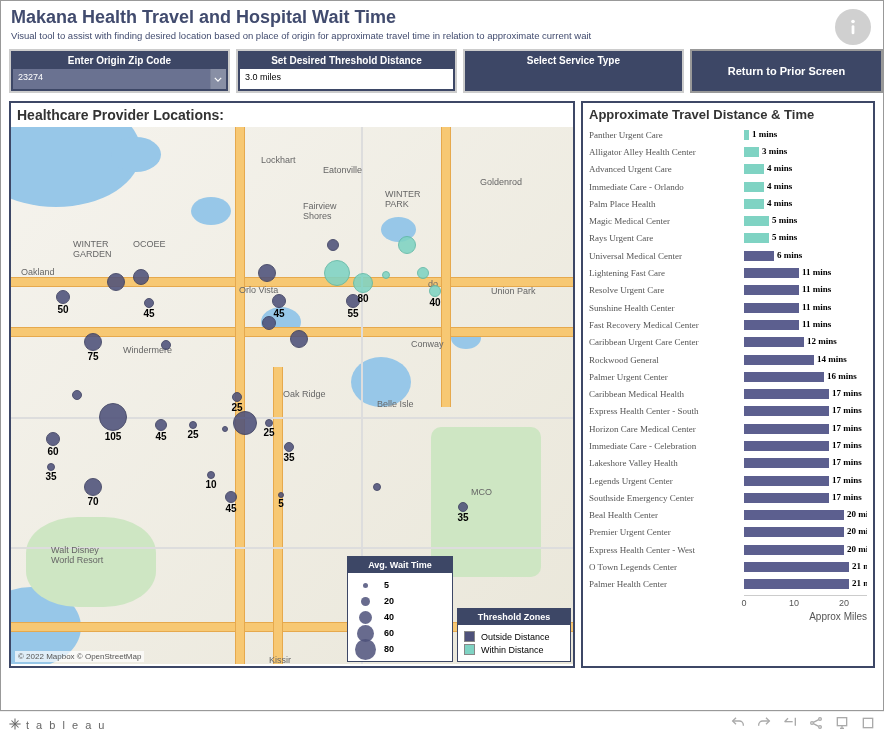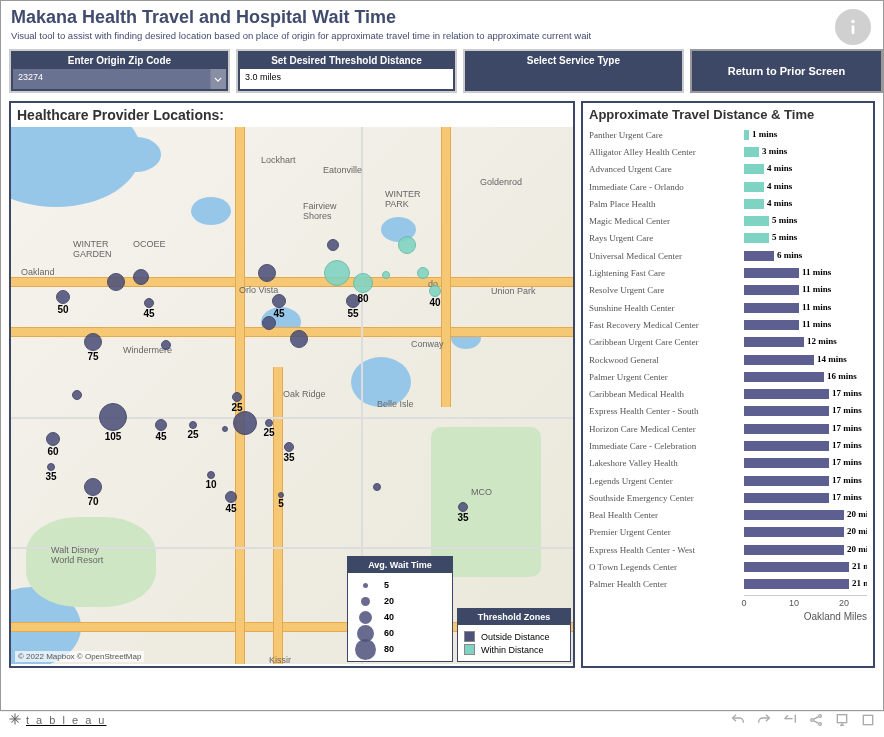--- a/index.html
+++ b/index.html
@@ -80,21 +80,21 @@
 .bar-fill { position:absolute; top:1px; left:0; height:10px; }
 .bar-fill.purple { background:#5c5f8f; }
 .bar-fill.teal { background:#7fd3c3; }
 .bar-label { position:absolute; top:0; font-size:9px; font-weight:bold; white-space:nowrap; }
 
 .axis-row { border-top:1px solid #ccc; margin-top:2px; position:relative; height:14px; margin-left:155px; }
 .axis-tick { position:absolute; top:2px; font-size:9px; color:#555; transform:translateX(-50%); }
 .axis-label { text-align:right; font-size:10px; color:#555; margin-top:2px; }
 
 
-.footer { height:26px; display:flex; align-items:flex-start; padding:0 8px; border-top:1px solid #eee;text-decoration:underline; }
+.footer { height:26px; display:flex; align-items:center; padding:0 8px; border-top:1px solid #eee; }
 .tableau-logo { display:flex; align-items:center; gap:4px; color:#666; font-size:11px; }
 .tableau-mark { display:inline-block; }
 .footer-icons { margin-left:auto; display:flex; gap:10px; color:#999; }
 .footer-icons svg { width:16px; height:16px; }
 </style>
 </head>
 <body>
 
 <div class="outer-frame">
 
@@ -473,21 +473,21 @@
               <div class="bar-fill purple" style="width: 105px;"></div>
               <div class="bar-label" style="left: 108px;">21 mins</div>
             </div>
           </div>
         </div>
       <div class="axis-row" id="axis-row">
           <div class="axis-tick" style="left: 0px;">0</div>
           <div class="axis-tick" style="left: 50px;">10</div>
           <div class="axis-tick" style="left: 100px;">20</div>
         </div>
-      <div class="axis-label">Oakland Miles</div>
+      <div class="axis-label">Approx Miles</div>
     </div>
 
   </div>
 </div>
 
 <div class="footer">
   <div class="tableau-logo">
     <span class="tableau-mark">
       <svg width="14" height="14" viewBox="0 0 20 20">
           <g stroke="#666" stroke-width="1.5">

